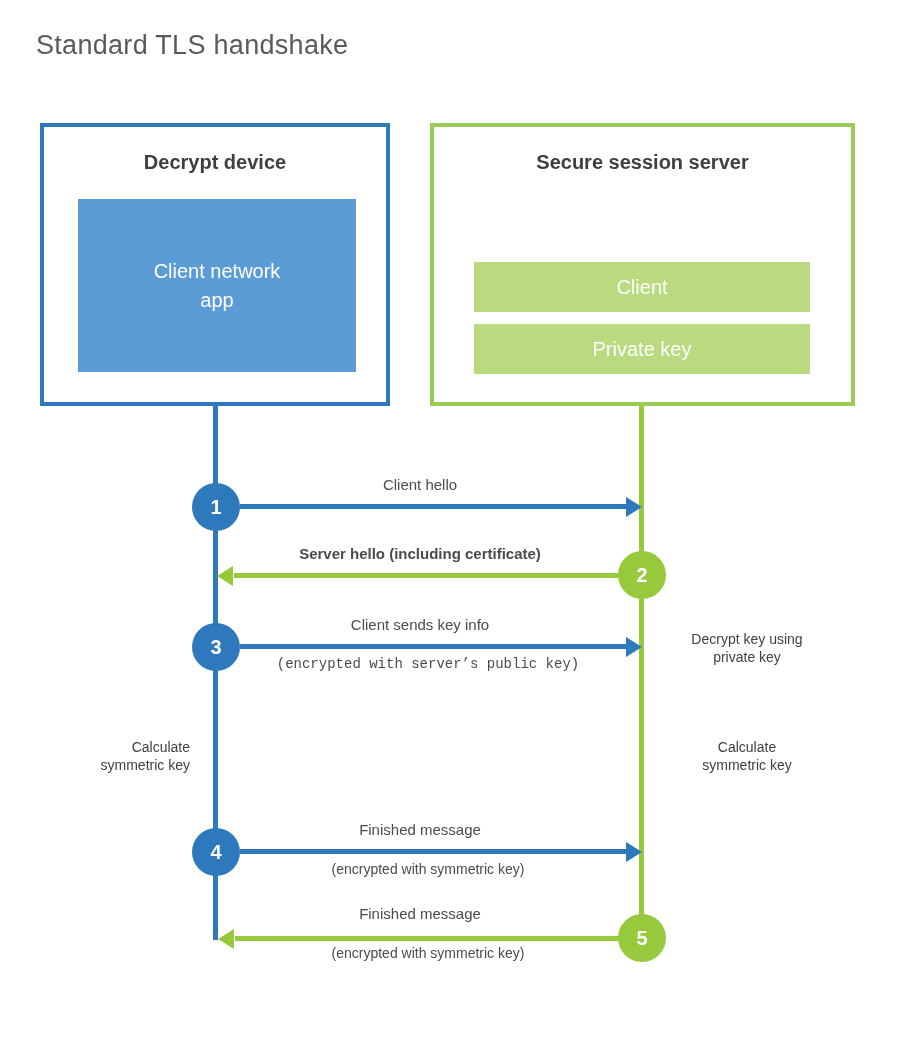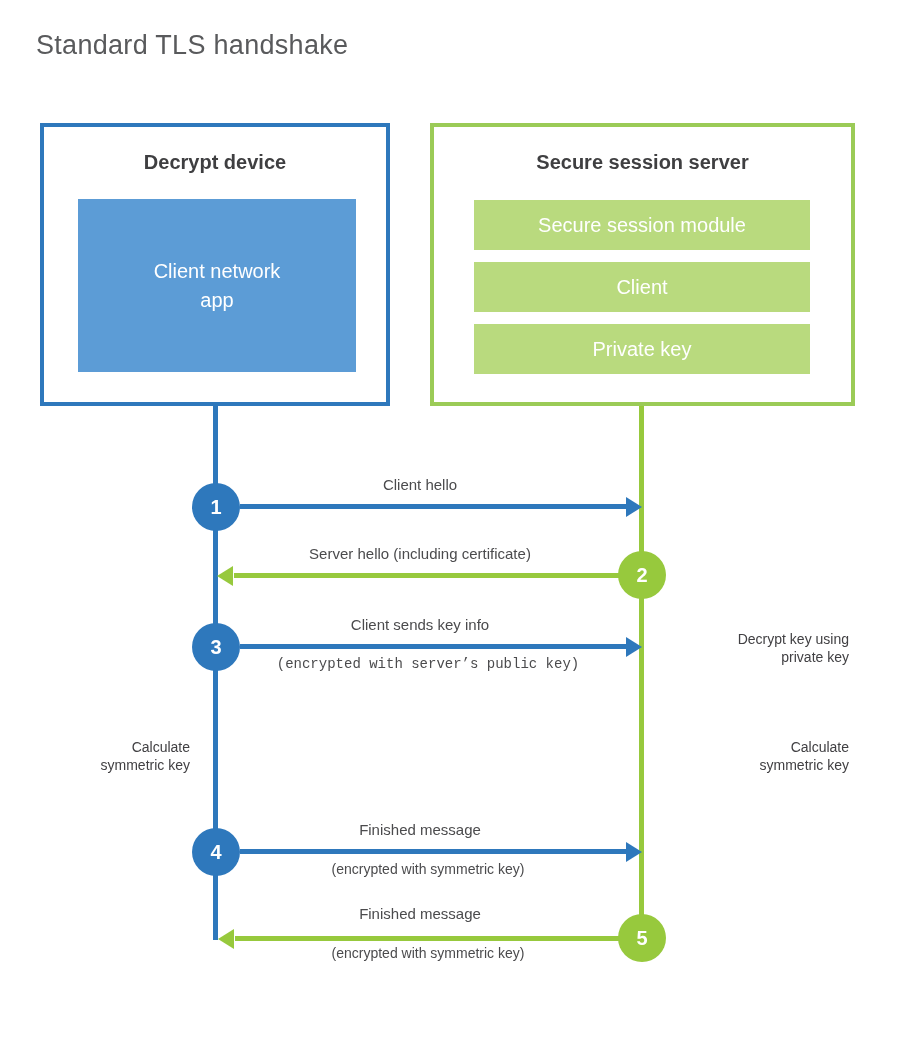--- a/index.html
+++ b/index.html
@@ -55,50 +55,49 @@
     left:208px;width:424px;text-align:center;
     font-size:15px;color:#4b4b4d;
   }
   .msg-sublabel{
     left:216px;width:424px;text-align:center;
     font-size:14px;color:#4b4b4d;
   }
   .annotation{
     font-size:14px;color:#414043;line-height:1.25;white-space:pre-line;
   }
-  .ann-right{left:677px;width:140px;text-align:right;margin-left:32px;}
+  .ann-right{left:677px;width:140px;text-align:center;}
   .ann-left{left:76px;width:114px;text-align:right;}
 </style>
 </head>
 <body>
 
 <div class="abs title">Standard TLS handshake</div>
 
 <div class="abs actor-box client-box">
   <div class="abs actor-title">Decrypt device</div>
   <div class="abs app-box">Client network
 app</div>
 </div>
 
 <div class="abs actor-box server-box">
   <div class="abs actor-title">Secure session server</div>
-  <div class="abs bar bar1">Secure session module</div>
   <div class="abs bar bar2">Client</div>
   <div class="abs bar bar3">Private key</div>
 </div>
 
 <div class="abs lifeline lifeline-client"></div>
 <div class="abs lifeline lifeline-server"></div>
 
 <div class="abs msg-label" style="top:476px;">Client hello</div>
 <div class="abs a-line l-blue" style="left:240px;top:504px;width:388px;"></div>
 <div class="abs a-head head-right-blue" style="left:626px;top:497px;"></div>
 <div class="abs step-circle c-blue" style="left:192px;top:483px;">1</div>
 
-<div class="abs msg-label" style="top:545px;">Server hello (including certificate)</div>
+<div class="abs msg-label" style="top:545px;font-weight:bold;">Server hello (including certificate)</div>
 <div class="abs a-line l-green" style="left:234px;top:573px;width:386px;"></div>
 <div class="abs a-head head-left-green" style="left:217px;top:566px;"></div>
 <div class="abs step-circle c-green" style="left:618px;top:551px;">2</div>
 
 <div class="abs msg-label" style="top:616px;">Client sends key info</div>
 <div class="abs a-line l-blue" style="left:240px;top:644px;width:388px;"></div>
 <div class="abs a-head head-right-blue" style="left:626px;top:637px;"></div>
 <div class="abs step-circle c-blue" style="left:192px;top:623px;">3</div>
 <div class="abs msg-sublabel" style="top:656px;font-family:Liberation Mono, monospace;">(encrypted with server’s public key)</div>
 

